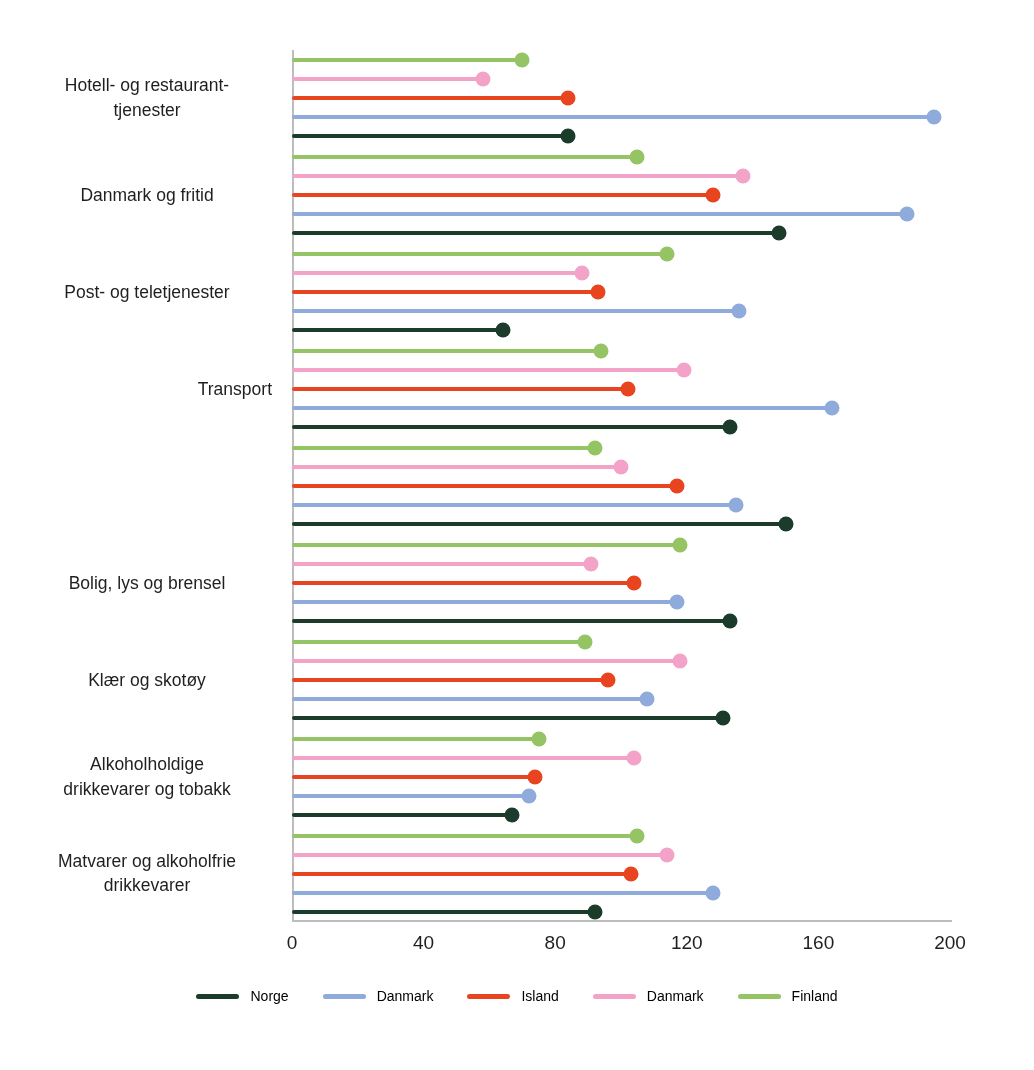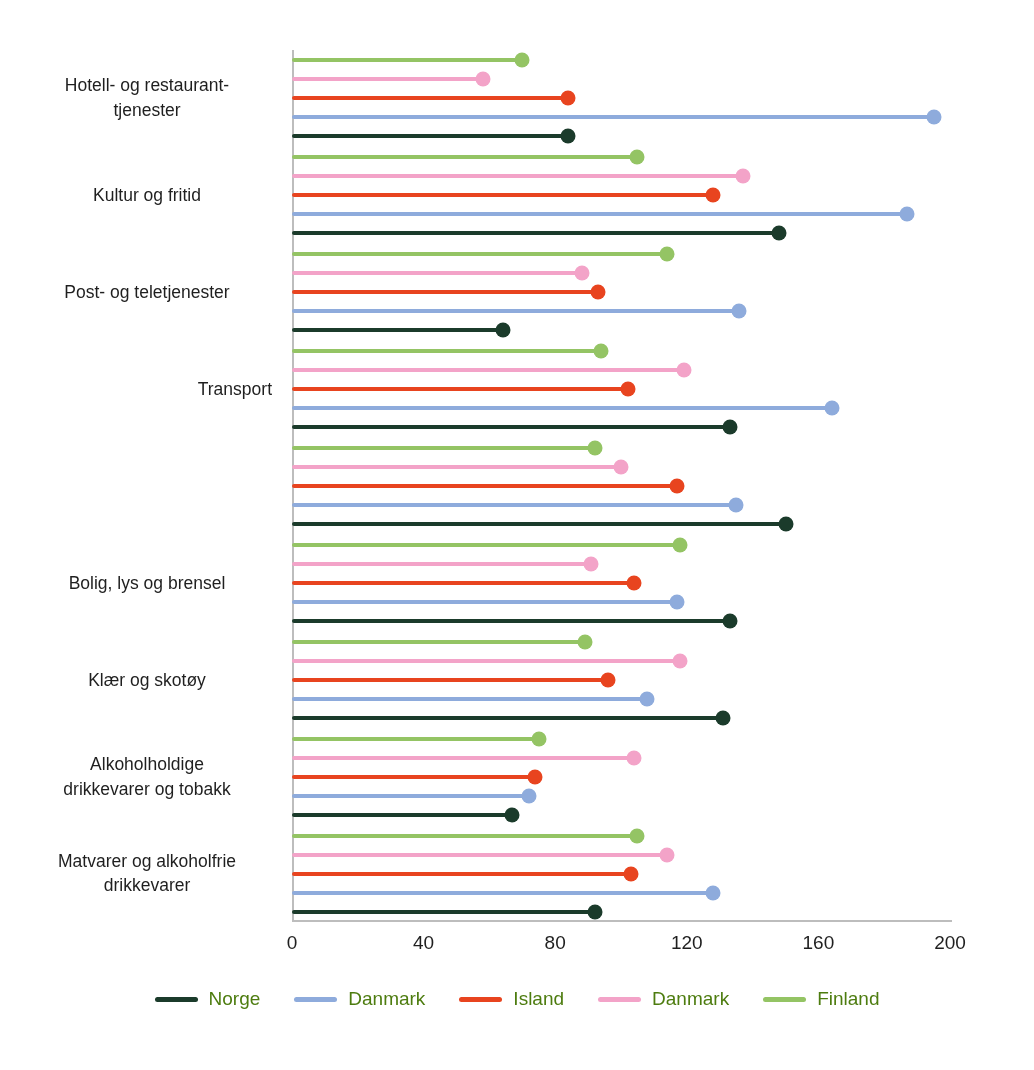--- a/index.html
+++ b/index.html
@@ -103,35 +103,35 @@
     display: flex;
     align-items: center;
     gap: 11px;
   }
   .legend-swatch {
     width: 43px;
     height: 5px;
     border-radius: 2.5px;
   }
   .legend-text {
-    font-size: 19px;
-    color: #4d7c0f;
+    font-size: 14px;
+    color: #000000;
   }
 </style>
 </head>
 <body>
 
 <div id="chart-root">
 
   <div class="axis-vline"></div>
   <div class="axis-hline"></div>
 
   <div class="cat-labels" id="cat-labels">
       <div class="cat-label" style="top: 98.4444px;">Hotell- og restaurant-<br>tjenester</div>
-      <div class="cat-label" style="top: 195.333px;">Kultur og fritid</div>
+      <div class="cat-label" style="top: 195.333px;">Danmark og fritid</div>
       <div class="cat-label" style="top: 292.222px;">Post- og teletjenester</div>
       <div class="cat-label" style="top: 389.111px; text-align: right;">Transport</div>
       <div class="cat-label" style="top: 582.889px;">Bolig, lys og brensel</div>
       <div class="cat-label" style="top: 679.778px;">Klær og skotøy</div>
       <div class="cat-label" style="top: 776.667px;">Alkoholholdige<br>drikkevarer og tobakk</div>
       <div class="cat-label" style="top: 873.556px;">Matvarer og alkoholfrie<br>drikkevarer</div>
     </div>
 
   <div class="plot-area" id="plot-area">
       <div class="lolli" style="top: 8.44444px; width: 230.3px;">

